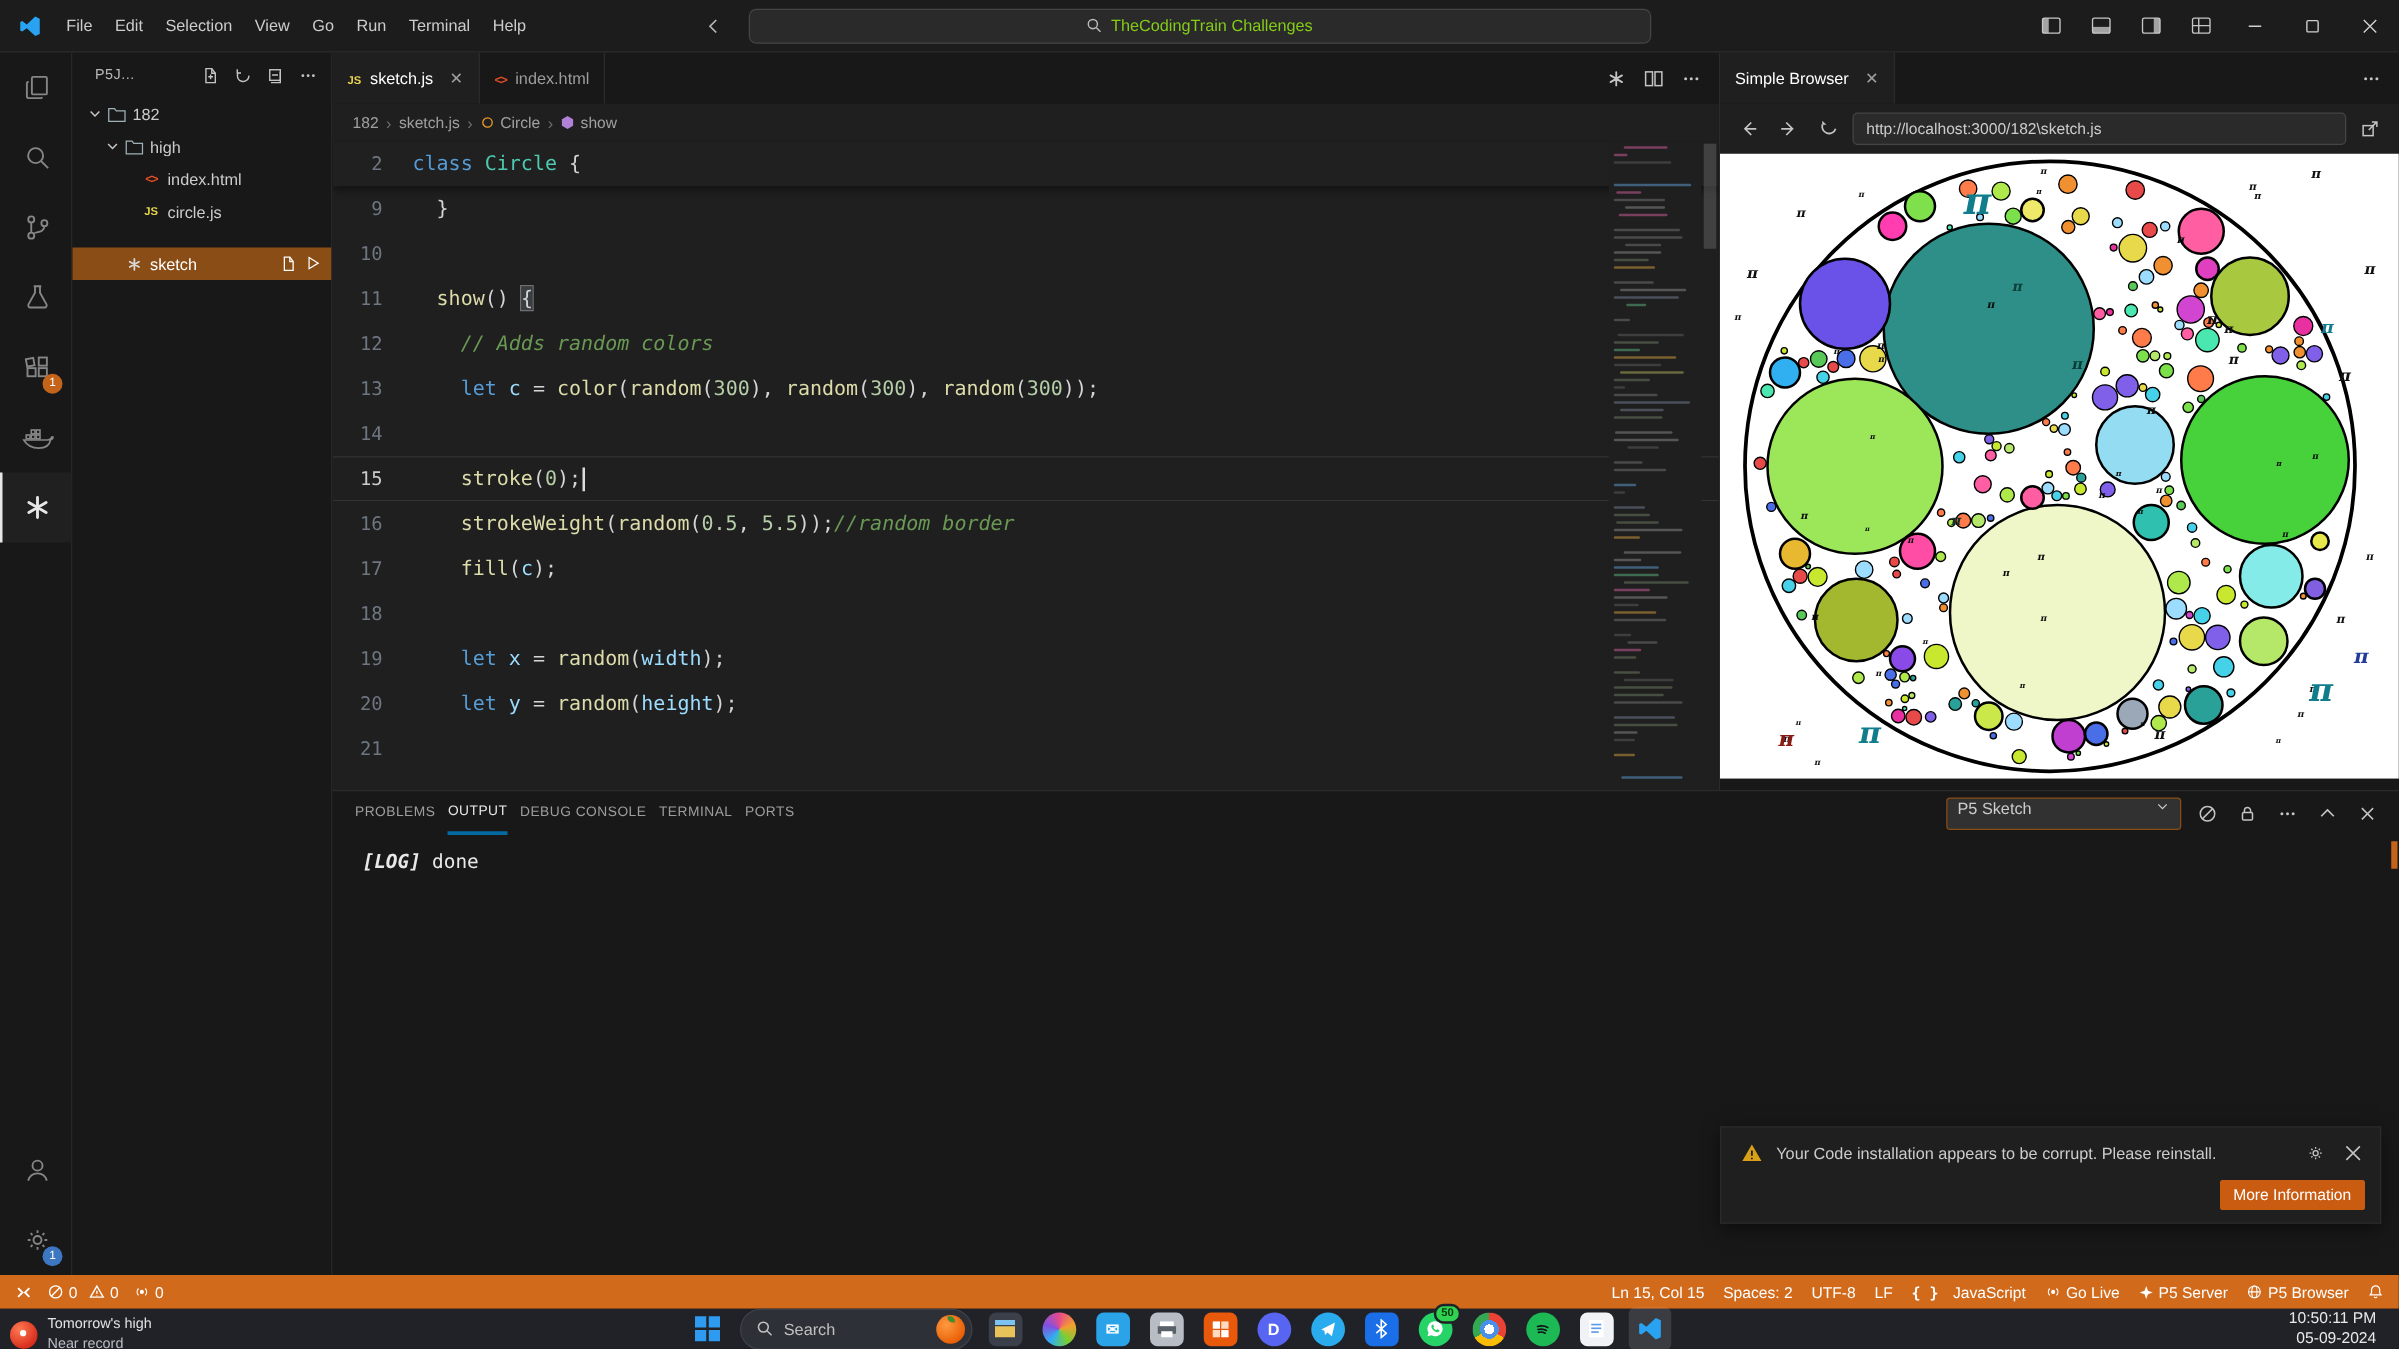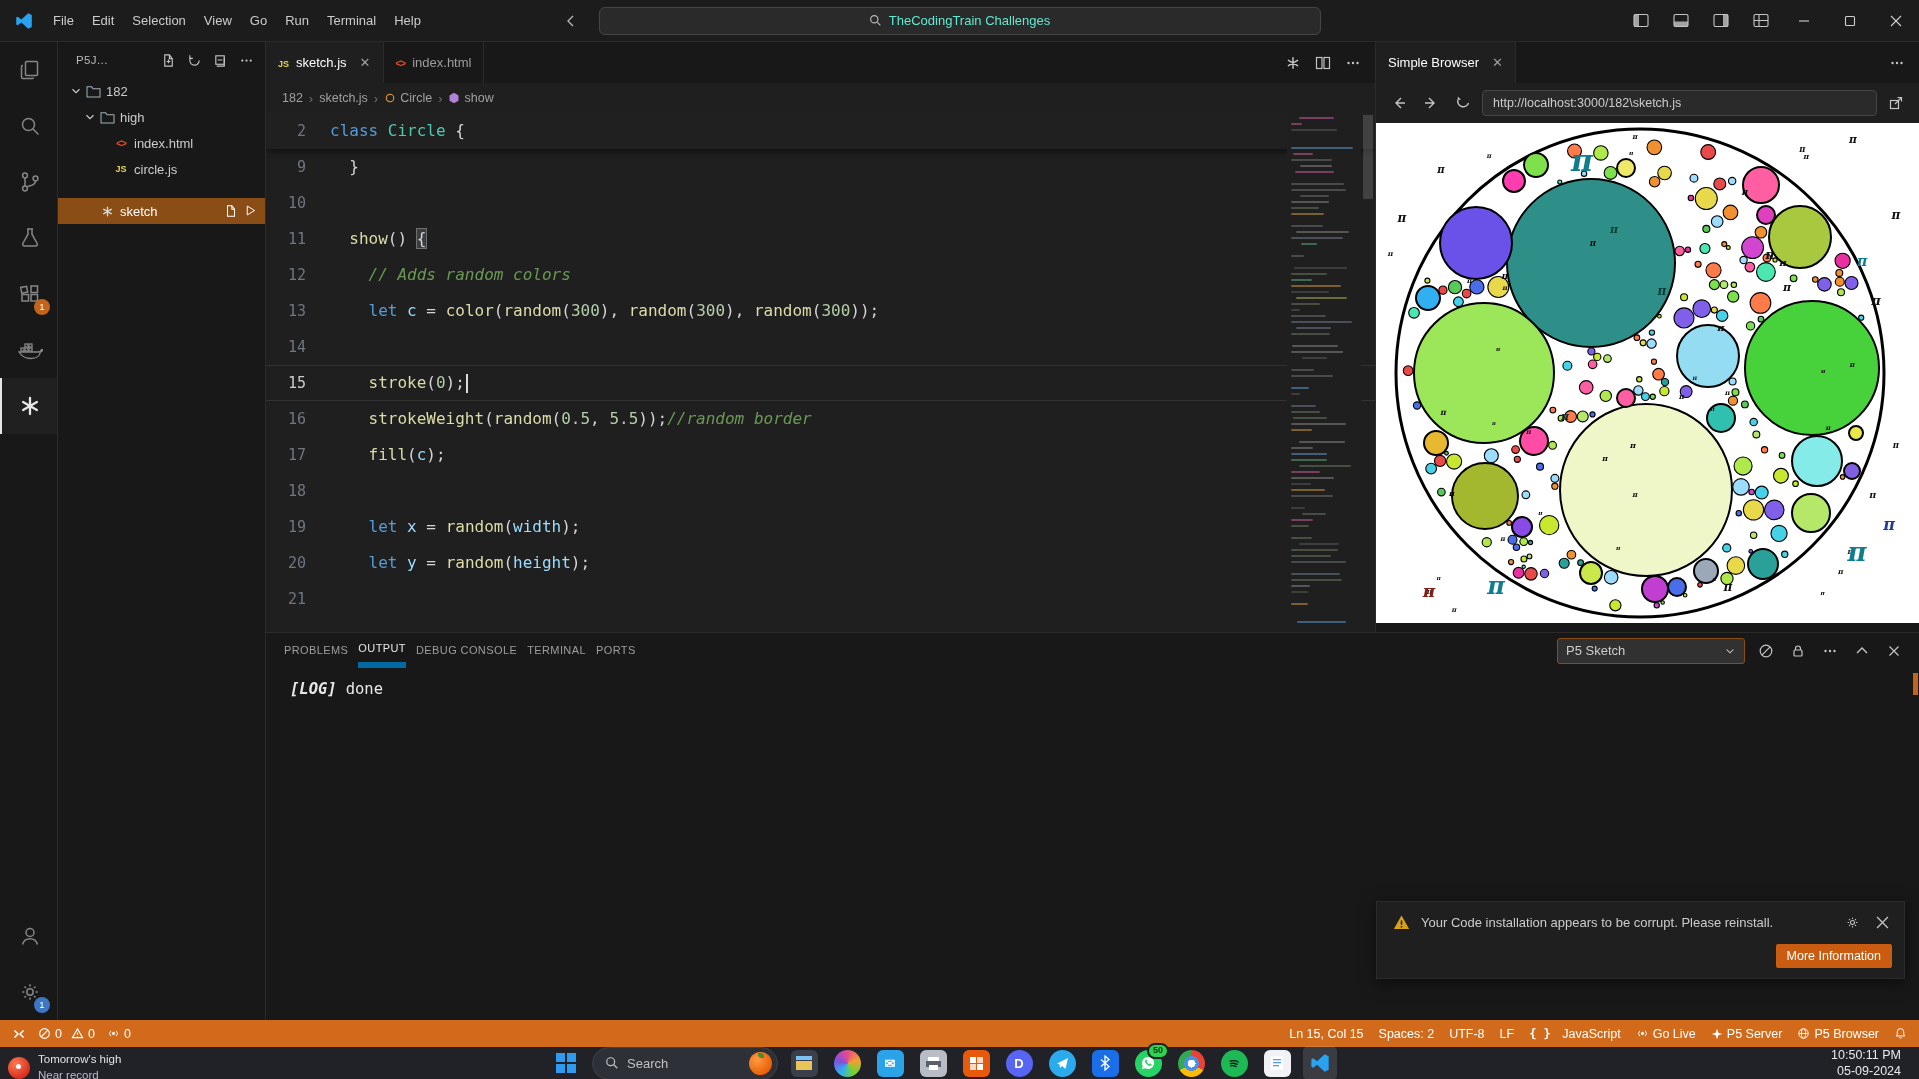--- a/index.html
+++ b/index.html
@@ -10,21 +10,21 @@
   
   .titlebar { height:42px; background:#1c1c1c; border-bottom:1px solid #2b2b2b; display:flex;
               align-items:center; position:relative; color:#cccccc; flex:0 0 auto; }
   .vs-logo { width:24px; height:24px; margin:0 8px 0 12px; display:flex; align-items:center; justify-content:center; }
   .menu-bar { display:flex; align-items:center; height:100%; }
   .menu-item { padding:0 9px; font-size:13px; height:26px; line-height:26px; border-radius:5px; cursor:default; }
   .nav-arrows { position:absolute; left:560px; display:flex; gap:14px; color:#b6b6b6; }
   .nav-arrows .na { width:22px; height:22px; display:flex; align-items:center; justify-content:center; }
   .tb-search { position:absolute; left:50%; transform:translateX(-50%); width:722px; height:28px;
                background:#2a2a2a; border:1px solid #454545; border-radius:6px; display:flex;
-               align-items:center; justify-content:center; gap:7px; color:#5eead4; font-size:13px; }
+               align-items:center; justify-content:center; gap:7px; color:#84cc16; font-size:13px; }
   .tb-right { margin-left:auto; display:flex; align-items:center; height:100%; }
   .tb-ic { width:40px; height:100%; display:flex; align-items:center; justify-content:center; color:#c6c6c6; }
   .winbtn { width:46px; height:100%; display:flex; align-items:center; justify-content:center; color:#d0d0d0; font-size:13px; }
 
   
   .workbench { flex:1; display:flex; min-height:0; }
   .activitybar { width:58px; background:#181818; border-right:1px solid #2b2b2b; display:flex;
                  flex-direction:column; align-items:stretch; flex:0 0 auto; }
   .ab-item { height:56px; display:flex; align-items:center; justify-content:center; position:relative;
              color:#868686; border-left:2px solid transparent; }
@@ -97,24 +97,24 @@
   .browser-body { height:500px; background:#ffffff; flex:0 0 auto; }
   .browser-fill { flex:1; background:#181818; }
 
   
   .panel { flex:1; border-top:1px solid #2b2b2b; background:#181818; display:flex; flex-direction:column;
            min-height:0; position:relative; }
   .panel-head { height:35px; display:flex; align-items:center; padding:0 14px 0 18px; flex:0 0 auto; }
   .panel-tabs { display:flex; gap:10px; height:100%; align-items:center; }
   .ptab { font-size:11px; letter-spacing:.4px; color:#9d9d9d; height:100%; display:flex; align-items:center;
           border-bottom:1px solid transparent; }
-  .ptab.active { color:#e7e7e7; border-bottom:6px solid #0369a1; }
+  .ptab.active { color:#e7e7e7; border-bottom:3px solid #0369a1; }
   .panel-right { margin-left:auto; display:flex; align-items:center; gap:10px; color:#c4c4c4; }
   .p5select { width:188px; height:26px; background:#313131; border:1px solid #8a4d15; border-radius:3px;
-              color:#cccccc; font-size:13px; display:flex; align-items:center; padding:0 8px; gap:6px; }
+              color:#cccccc; font-size:13px; display:flex; padding:0 8px; gap:6px; }
   .p5select .lbl { flex:1; }
   .pn-ic { width:22px; height:22px; display:flex; align-items:center; justify-content:center; }
   .panel-body { flex:1; padding:12px 24px; font-family:"DejaVu Sans Mono", monospace; font-size:15.5px;
                 color:#e8e8e8; }
   .log-prefix { font-weight:bold; margin-right:9px;font-style:italic; }
   .panel-scroll { position:absolute; right:1px; top:40px; width:5px; height:22px; background:#c4641a; }
 
   
   .toast { position:fixed; right:14px; bottom:100px; width:529px; background:#1f1f1f;
            border:1px solid #2b2b2b; box-shadow:0 4px 14px rgba(0,0,0,.5); z-index:30; padding:10px 12px 10px 14px; }

